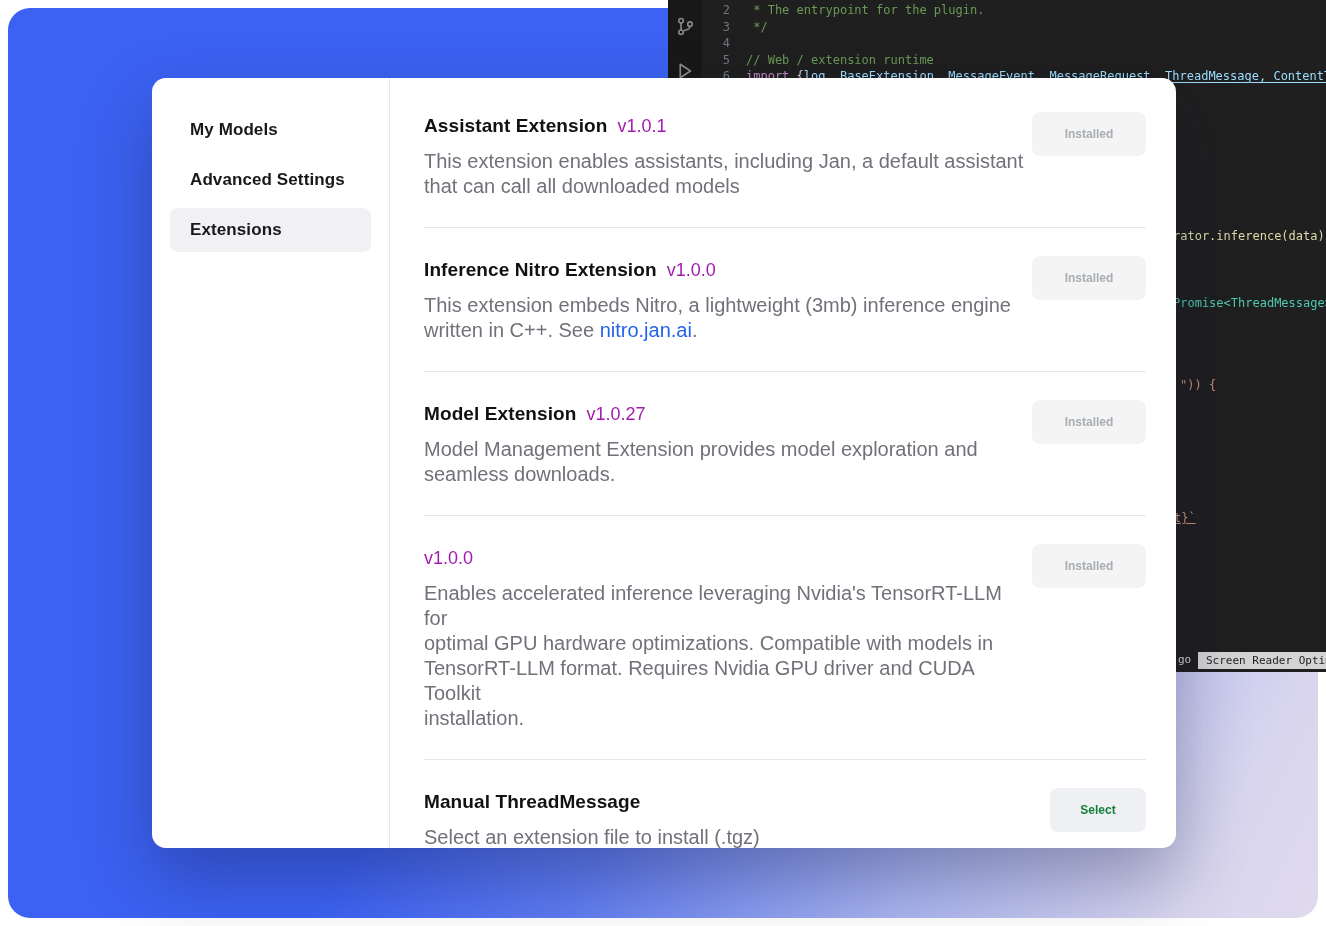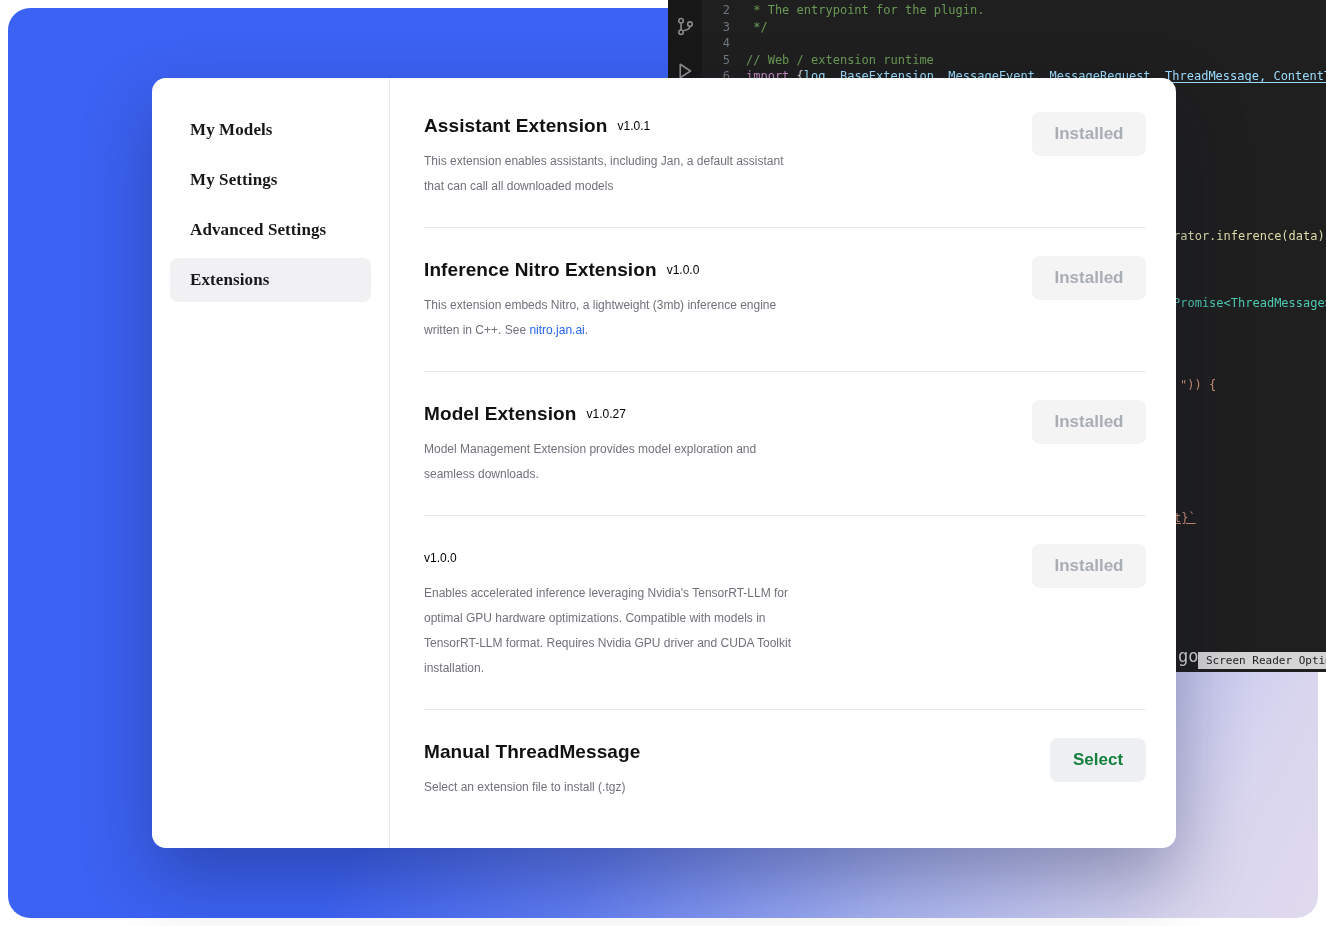--- a/index.html
+++ b/index.html
@@ -37,59 +37,58 @@
   .c-comment { color:#6a9955; }
   .c-kw { color:#c586c0; }
   .c-plain { color:#d4d4d4; }
   .c-id { color:#9cdcfe; text-decoration:underline; text-underline-offset:2px; }
   .frag { position:absolute; white-space:pre; }
   .f1 { left:505px; top:229px; color:#dcdcaa; }
   .f2 { left:505px; top:296px; color:#4ec9b0; }
   .f3 { left:512px; top:378px; color:#ce9178; }
   .f4 { left:506px; top:511px; color:#ce9178; text-decoration:underline; }
   .status-left {
-    position:absolute; left:510px; bottom:6px; font-size:17px; color:#d4d4d4;
+    position:absolute; left:510px; bottom:6px; font-size:11px; color:#d4d4d4;
   }
   .status-badge {
     position:absolute; left:530px; bottom:3px; font-size:11px; color:#1e1e1e;
     background:#d4d4d4; padding:2px 8px; white-space:nowrap;
   }
 
   
   .modal {
     position:absolute; left:152px; top:78px; width:1024px; height:770px;
     background:#ffffff; border-radius:14px;
     box-shadow:0 30px 70px rgba(15,20,50,.32);
     display:flex; overflow:hidden;
   }
   .side {
     width:238px; flex:0 0 238px; border-right:1px solid #e8e9eb;
     padding:30px 18px 0 18px;
-    font-family:Liberation Serif, serif;
   }
   .side-item {
     height:44px; display:flex; align-items:center; padding:0 20px;
     margin-bottom:6px; border-radius:8px; cursor:pointer;
     font-size:17px; font-weight:700; color:#18181b; letter-spacing:.1px;
   }
   .side-item.active { background:#f1f1f3; }
 
   .content { flex:1; padding:34px 30px 0 34px; }
   .ext-row { display:flex; justify-content:space-between; align-items:flex-start; }
   .ext-title-line { display:flex; align-items:center; gap:10px; line-height:28px; }
   .ext-name { font-size:19px; font-weight:700; color:#101113; letter-spacing:.1px; }
-  .ext-version { font-size:12px; font-weight:400; color:#000000; }
+  .ext-version { font-size:18px; font-weight:400; color:#a21caf; }
   .ext-desc {
-    margin:9px 0 0 0; font-size:12px; line-height:25px; color:#71717a;
+    margin:9px 0 0 0; font-size:20px; line-height:25px; color:#71717a;
     white-space:pre-line; max-width:600px;
   }
   .link { color:#2563eb; text-decoration:none; cursor:pointer; }
   .btn {
     min-width:114px; height:44px; padding:0 20px; border:none; border-radius:8px;
-    background:#f4f4f5; color:#a9adb4; font-size:17px; font-weight:600;
+    background:#f4f4f5; color:#a9adb4; font-size:12px; font-weight:600;
     font-family:inherit; cursor:default;
   }
   .btn.select { min-width:96px; background:#eef0f3; color:#15803d; cursor:pointer; }
   .divider { height:1px; background:#e7e8ea; margin:28px 0; }
 </style>
 </head>
 <body>
 
 <div class="scene"></div>
 
@@ -126,23 +125,20 @@
   <div class="status-left">go</div>
   <div class="status-badge">Screen Reader Optimize</div>
 </div>
 
 <div class="modal">
   <div class="side">
     <div class="side-item">
         <span>My Models</span>
       </div>
     <div class="side-item">
-        <span>My Settings</span>
-      </div>
-    <div class="side-item">
         <span>Advanced Settings</span>
       </div>
     <div class="side-item active">
         <span>Extensions</span>
       </div>
   </div>
 
   <div class="content">
 
     <div class="ext-row">

